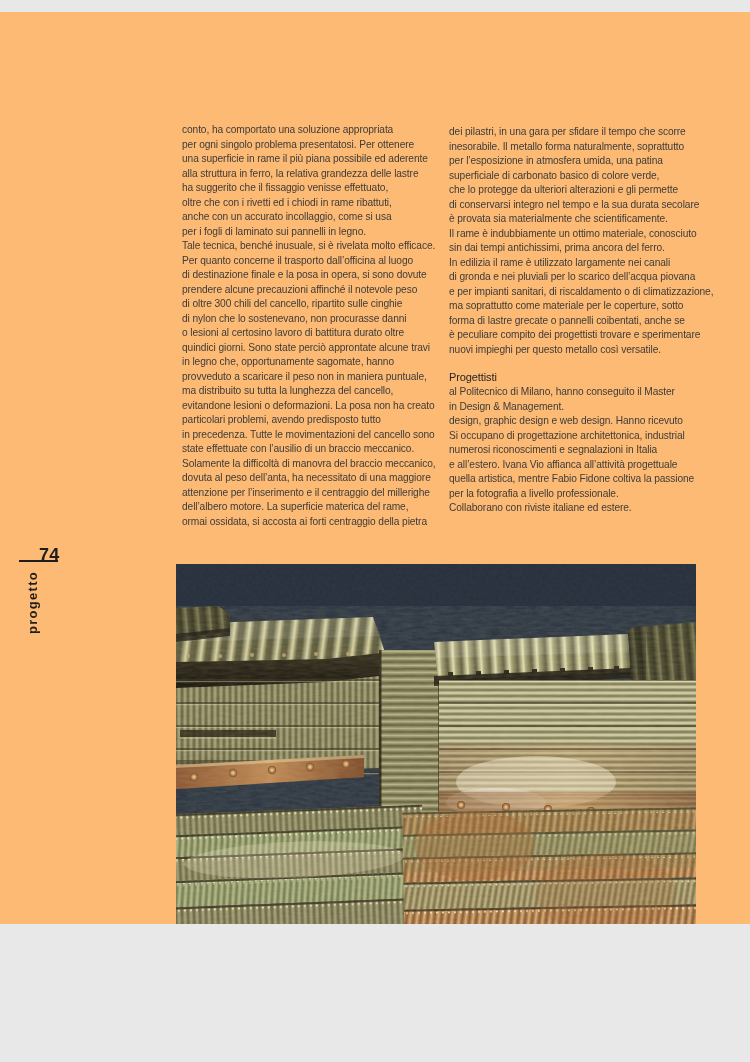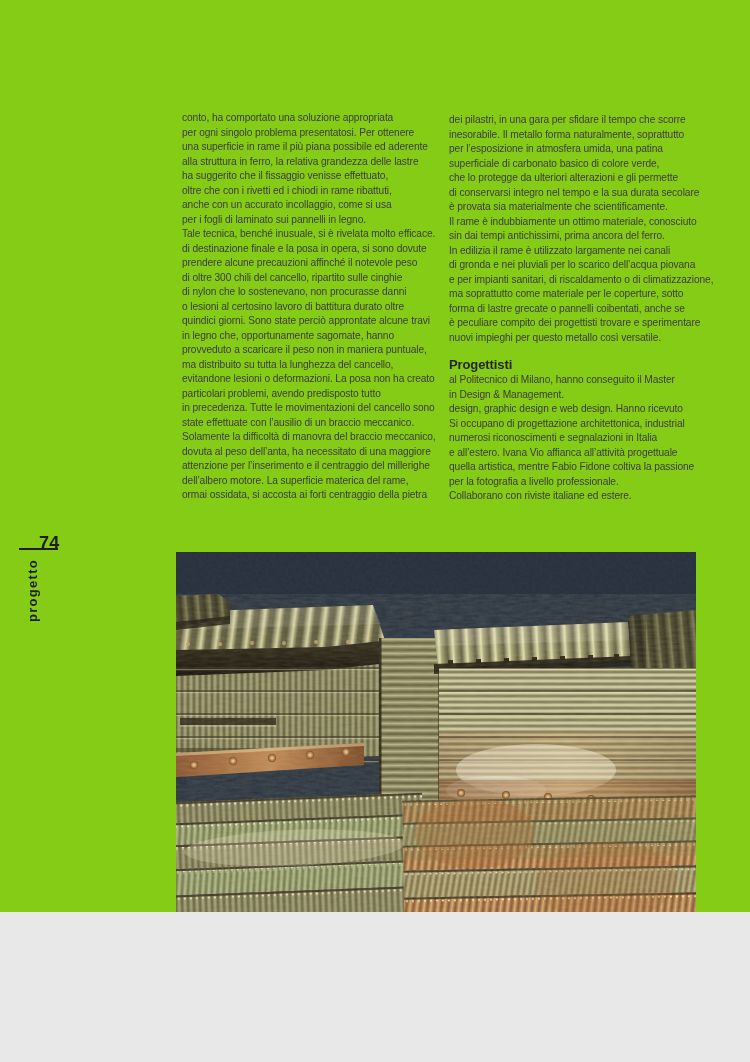--- a/index.html
+++ b/index.html
@@ -1,28 +1,28 @@
 <!DOCTYPE html>
 <html><head>
 <meta charset="utf-8">
 <style>
   html,body { margin:0; padding:0; background:#e8e8e8; }
   .page {
-    position:relative; width:750px; height:912px; background:#84cc16;
-    font-family:"Liberation Sans", sans-serif; overflow:hidden; margin:0 auto;
+    position:relative; width:750px; height:912px; background:#fdba74;
+    font-family:"Liberation Sans", sans-serif; overflow:hidden; margin:12px auto;
   }
   .bodycol {
     position:absolute; font-size:10.2px; line-height:14.5px;
     letter-spacing:-0.1px; color:#3d3c3a; white-space:nowrap;
   }
   .bodycol .ln { height:14.5px; }
   #left-col  { left:182px; top:111px; }
   #right-col { left:449px; top:113px; }
   .subheading {
-    font-weight:bold; font-size:13px; line-height:14.5px;
+    font-weight:normal; font-size:11px; line-height:14.5px;
     color:#262523; margin-top:12.5px;
   }
   #para2 { margin-top:1px; }
   .pagenum {
     position:absolute; left:39px; top:533px;
     font-size:18px; font-weight:bold; color:#1f1e1c; letter-spacing:0.3px;
   }
   .pagenum-rule {
     position:absolute; left:19px; top:548px; width:39px; height:2px; background:#1f1e1c;
   }
@@ -51,20 +51,21 @@
   <div class="bodycol" id="left-col">
       <div class="ln">conto, ha comportato una soluzione appropriata</div>
       <div class="ln">per ogni singolo problema presentatosi. Per ottenere</div>
       <div class="ln">una superficie in rame il più piana possibile ed aderente</div>
       <div class="ln">alla struttura in ferro, la relativa grandezza delle lastre</div>
       <div class="ln">ha suggerito che il fissaggio venisse effettuato,</div>
       <div class="ln">oltre che con i rivetti ed i chiodi in rame ribattuti,</div>
       <div class="ln">anche con un accurato incollaggio, come si usa</div>
       <div class="ln">per i fogli di laminato sui pannelli in legno.</div>
       <div class="ln">Tale tecnica, benché inusuale, si è rivelata molto efficace.</div>
+      <div class="ln">Per quanto concerne il trasporto dall’officina al luogo</div>
       <div class="ln">di destinazione finale e la posa in opera, si sono dovute</div>
       <div class="ln">prendere alcune precauzioni affinché il notevole peso</div>
       <div class="ln">di oltre 300 chili del cancello, ripartito sulle cinghie</div>
       <div class="ln">di nylon che lo sostenevano, non procurasse danni</div>
       <div class="ln">o lesioni al certosino lavoro di battitura durato oltre</div>
       <div class="ln">quindici giorni. Sono state perciò approntate alcune travi</div>
       <div class="ln">in legno che, opportunamente sagomate, hanno</div>
       <div class="ln">provveduto a scaricare il peso non in maniera puntuale,</div>
       <div class="ln">ma distribuito su tutta la lunghezza del cancello,</div>
       <div class="ln">evitandone lesioni o deformazioni. La posa non ha creato</div>

